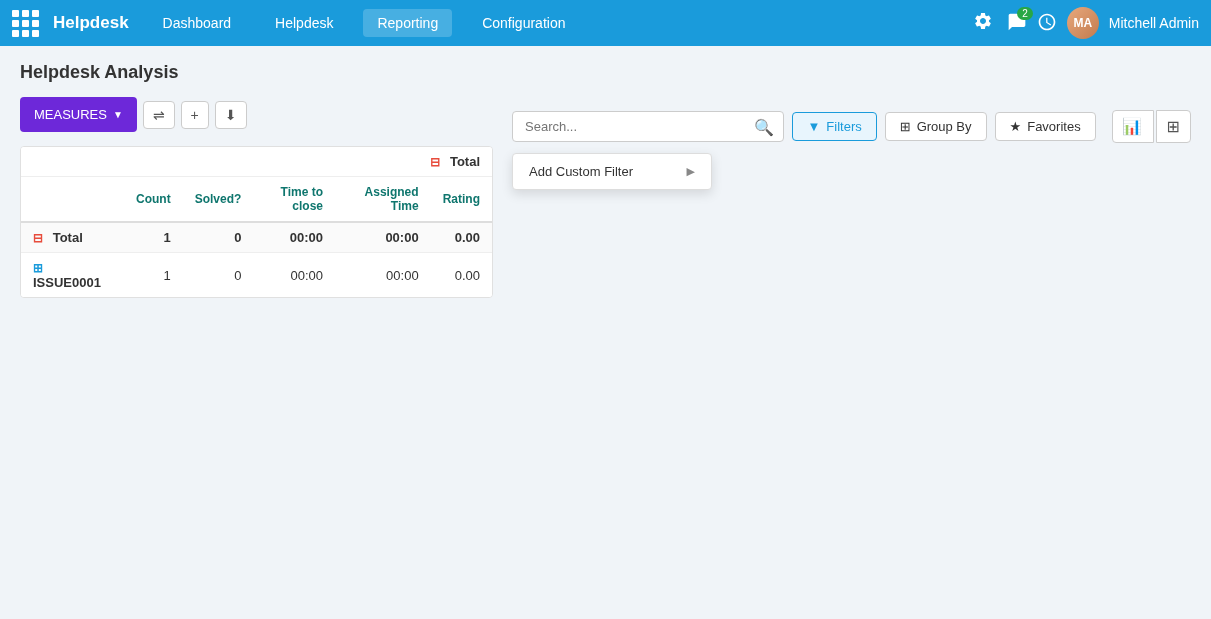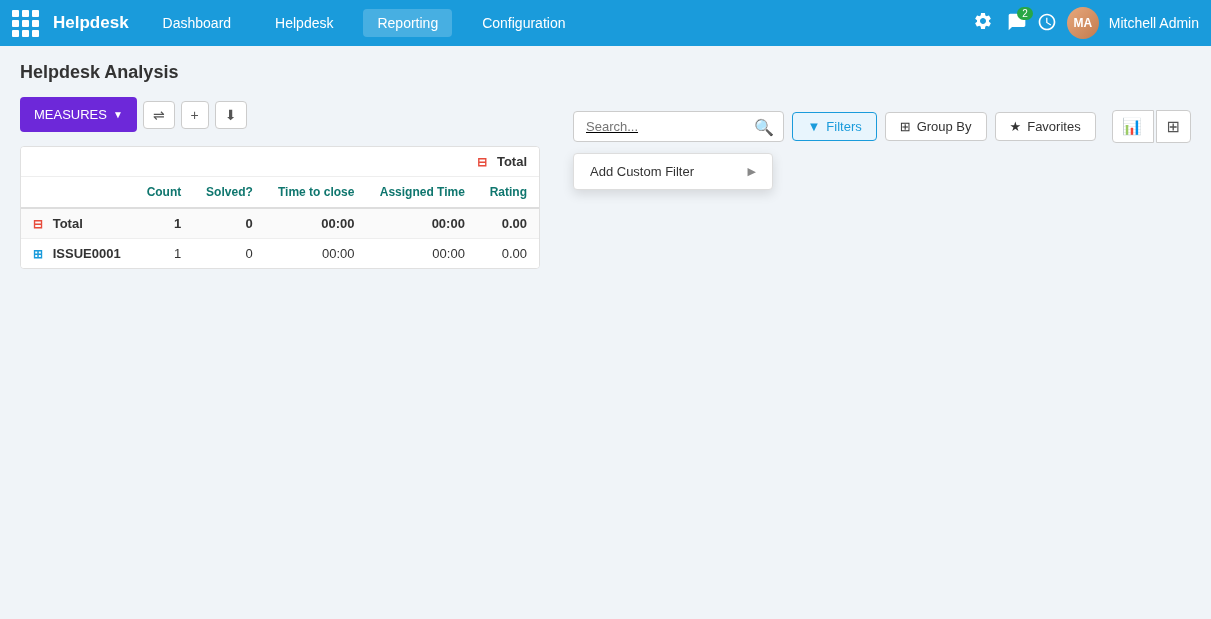--- a/index.html
+++ b/index.html
@@ -124,21 +124,20 @@
       position: relative;
     }
     .search-box input {
       width: 100%;
       padding: 7px 47px 7px 12px;
       border: 1px solid #ccc;
       border-radius: 4px;
       font-size: 13px;
       outline: none;
       background: #fff;
-      text-decoration: underline;
     }
     .search-box .search-icon {
       position: absolute;
       right: 10px;
       top: 50%;
       transform: translateY(-50%);
       color: #888;
       font-size: 16px;
     }
     .filter-btn {
@@ -193,21 +192,21 @@
       color: #333;
     }
     .custom-filter-dropdown .item .chevron { font-size: 11px; color: #888; }
 
     
     .table-wrap {
       background: #fff;
       border: 1px solid #e0e0e0;
       border-radius: 4px;
       overflow: hidden;
-      width: 520px;
+      width: 473px;
     }
     .pivot-table {
       width: 100%;
       border-collapse: collapse;
     }
     .pivot-table th {
       background: #fff;
       font-weight: 600;
       font-size: 12px;
       color: #555;
@@ -332,21 +331,21 @@
         <path d="M12 2C6.48 2 2 6.48 2 12s4.48 10 10 10 10-4.48 10-10S17.52 2 12 2zm0 18c-4.41 0-8-3.59-8-8s3.59-8 8-8 8 3.59 8 8-3.59 8-8 8zm.5-13H11v6l5.25 3.15.75-1.23-4.5-2.67V7z"></path>
       </svg>
     </div>
 
     <div class="avatar-face">MA</div>
     <span class="user-name">Mitchell Admin</span>
   </div>
 </div>
 
 <div class="main">
-  <div style="display:flex; align-items:flex-start; gap:33px;">
+  <div style="display:flex; align-items:flex-start; gap:19px;">
 
     <div style="flex:0 0 auto;">
       <h1 class="page-title">Helpdesk Analysis</h1>
 
       <div class="toolbar">
         <button class="btn-measures">
           <span>MEASURES</span>
           <span class="arrow">▼</span>
         </button>
         <button class="btn-icon">⇌</button>

